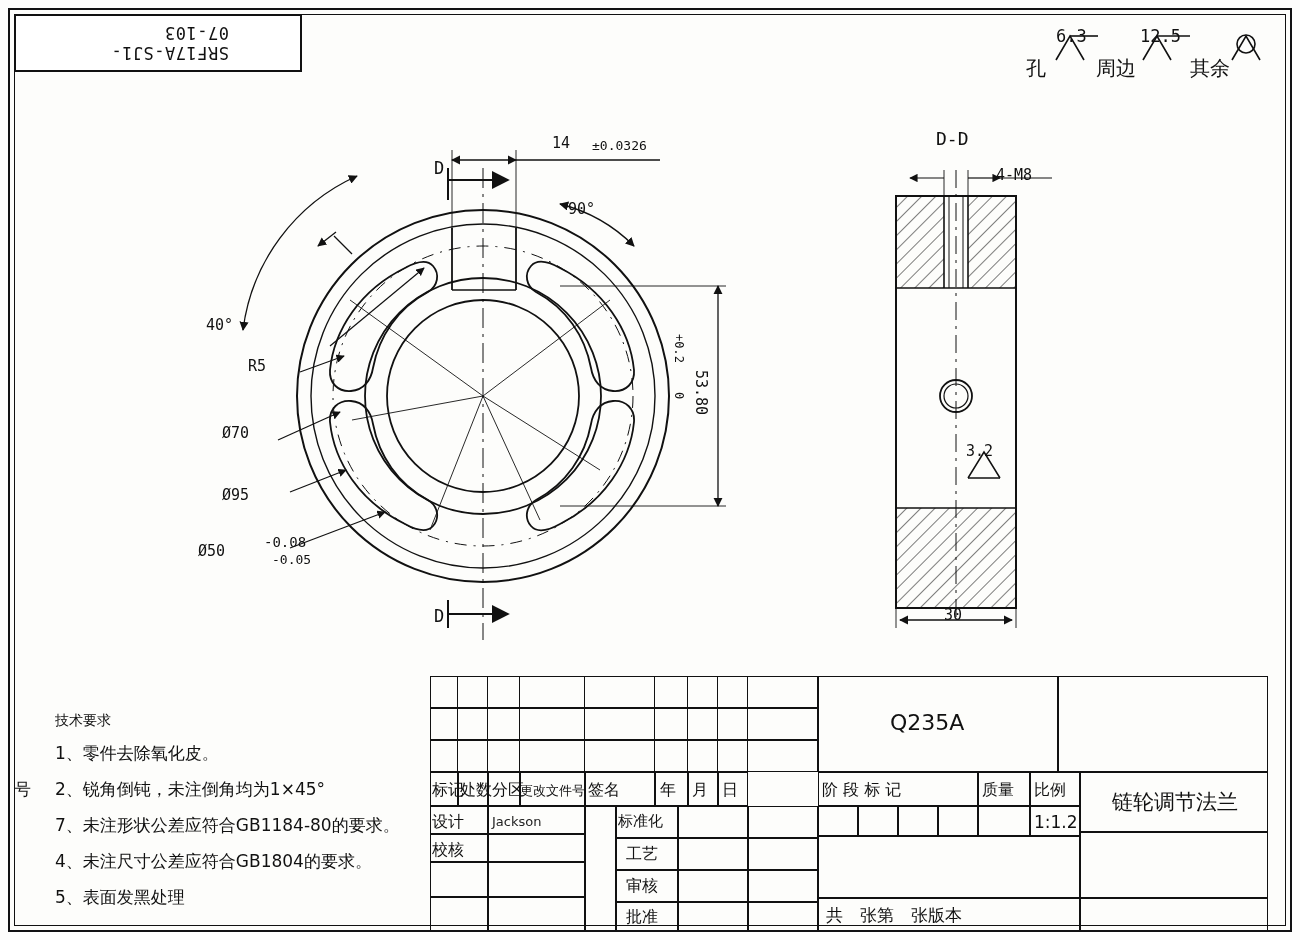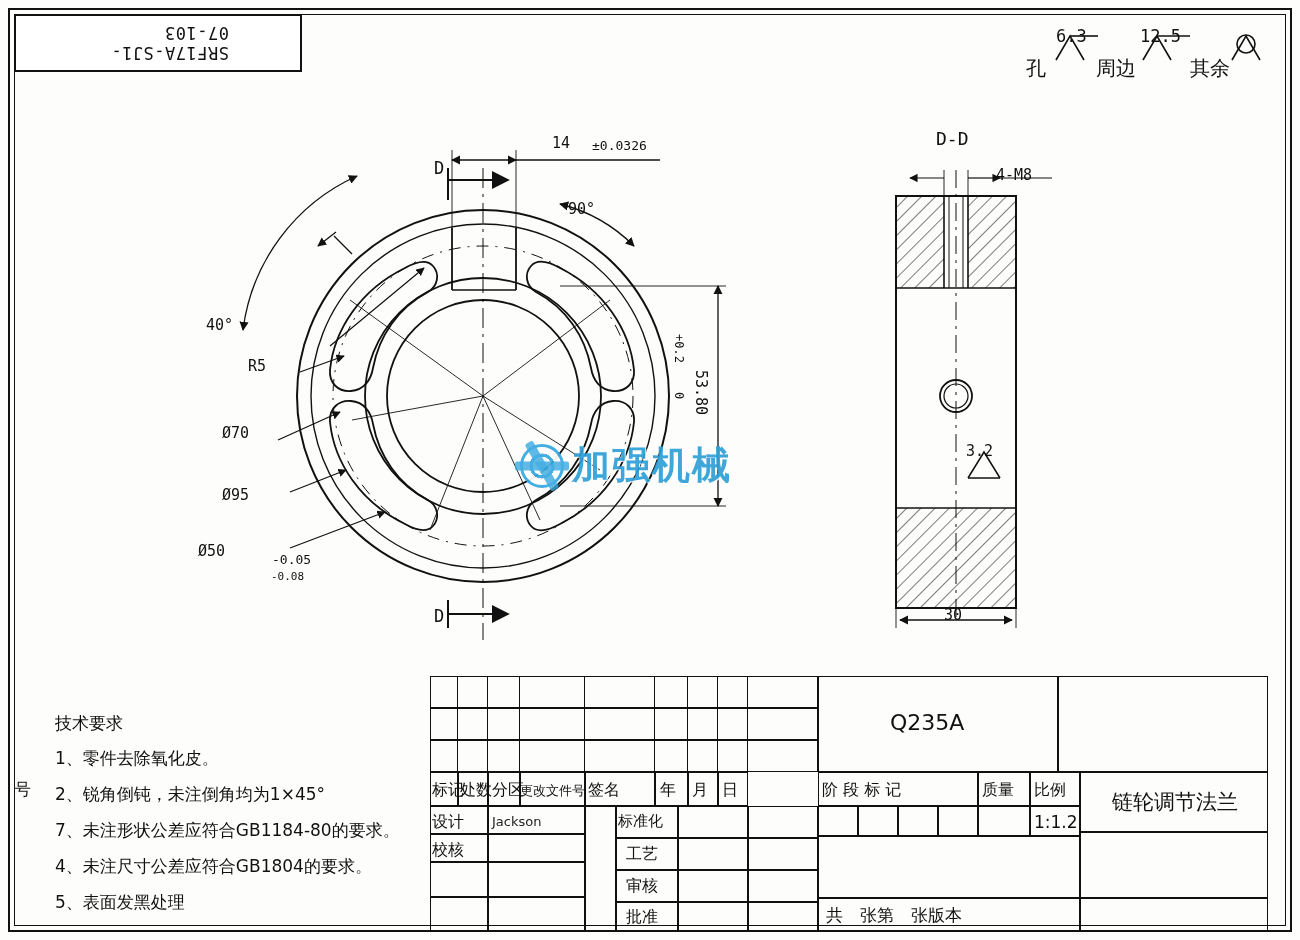--- a/index.html
+++ b/index.html
@@ -20,21 +20,21 @@
   .wm{left:520px;top:440px;display:flex;align-items:center;gap:8px;opacity:.92;}
   .wm .gear{width:44px;height:44px;border-radius:50%;border:3px solid #36a8e0;position:relative;box-sizing:border-box;
      background:radial-gradient(circle at 50% 50%, #ffffff 0 34%, #36a8e0 35% 46%, #ffffff 47% 100%);}
   .wm .gear:before,.wm .gear:after{content:"";position:absolute;left:50%;top:50%;width:54px;height:9px;background:#36a8e0;
      transform:translate(-50%,-50%) rotate(0deg);border-radius:2px;opacity:.85;}
   .wm .gear:after{transform:translate(-50%,-50%) rotate(60deg);}
   .wm .wmtext{font-family:"DejaVu Sans",sans-serif;font-size:38px;font-weight:bold;color:#2f9fd8;letter-spacing:2px;
      text-shadow:1px 1px 0 #ffffff;}
   
   .tech{left:55px;top:712px;}
-  .tech .title{font-family:"DejaVu Sans",sans-serif;font-size:17px;margin-bottom:12px;}
+  .tech .title{font-family:"DejaVu Sans",sans-serif;font-size:14px;margin-bottom:12px;}
   .tech .line{font-family:"DejaVu Sans",sans-serif;font-size:17px;margin-bottom:13px;white-space:pre;}
   .sidehao{left:14px;top:778px;font-family:"DejaVu Sans",sans-serif;font-size:17px;}
   
   .tb{left:430px;top:676px;width:838px;height:256px;}
   .tb .cell{position:absolute;box-sizing:border-box;border:1px solid #111;}
   .tb .t{position:absolute;white-space:pre;font-family:"DejaVu Sans",sans-serif;}
   .hand{font-family:"DejaVu Sans",sans-serif;font-size:13px;color:#222;}
   
   .dim{font-family:"DejaVu Sans Mono",monospace;font-size:15px;white-space:pre;}
   svg{position:absolute;left:0;top:0;width:1300px;height:940px;pointer-events:none;}
@@ -174,37 +174,33 @@
   <div class="abs txt cjk" style="left:1190px;top:58px;font-size:20px;">其余</div>
 
   <div class="abs dim" style="left:552px;top:134px;">14</div>
   <div class="abs dim" style="left:592px;top:138px;font-size:13px;">±0.0326</div>
   <div class="abs dim" style="left:568px;top:200px;">90°</div>
   <div class="abs dim" style="left:206px;top:316px;">40°</div>
   <div class="abs dim" style="left:248px;top:357px;">R5</div>
   <div class="abs dim" style="left:222px;top:424px;">Ø70</div>
   <div class="abs dim" style="left:222px;top:486px;">Ø95</div>
   <div class="abs dim" style="left:198px;top:542px;">Ø50</div>
-  <div class="abs dim" style="left:271px;top:534px;font-size:11px;margin-top:36px;">-0.08</div>
+  <div class="abs dim" style="left:264px;top:534px;font-size:14px;">-0.08</div>
   <div class="abs dim" style="left:272px;top:552px;font-size:13px;">-0.05</div>
   <div class="abs dim vert" style="left:692px;top:370px;">53.80</div>
   <div class="abs dim vert" style="left:672px;top:334px;font-size:12px;">+0.2</div>
   <div class="abs dim vert" style="left:672px;top:392px;font-size:12px;">0</div>
   <div class="abs dim" style="left:434px;top:158px;font-size:17px;">D</div>
   <div class="abs dim" style="left:434px;top:606px;font-size:17px;">D</div>
 
   <div class="abs dim" style="left:936px;top:128px;font-size:18px;">D-D</div>
   <div class="abs dim" style="left:996px;top:166px;">4-M8</div>
   <div class="abs dim" style="left:966px;top:442px;">3.2</div>
   <div class="abs dim" style="left:944px;top:606px;">30</div>
 
-  <div class="abs wm">
-    <div class="gear"></div>
-    <div class="wmtext">加强机械</div>
-  </div>
 
   <div class="abs sidehao">号</div>
   <div class="abs tech">
     <div class="title">技术要求</div>
     <div class="line">1、零件去除氧化皮。</div>
     <div class="line">2、锐角倒钝，未注倒角均为1×45°</div>
     <div class="line">7、未注形状公差应符合GB1184-80的要求。</div>
     <div class="line">4、未注尺寸公差应符合GB1804的要求。</div>
     <div class="line">5、表面发黑处理</div>
   </div>

